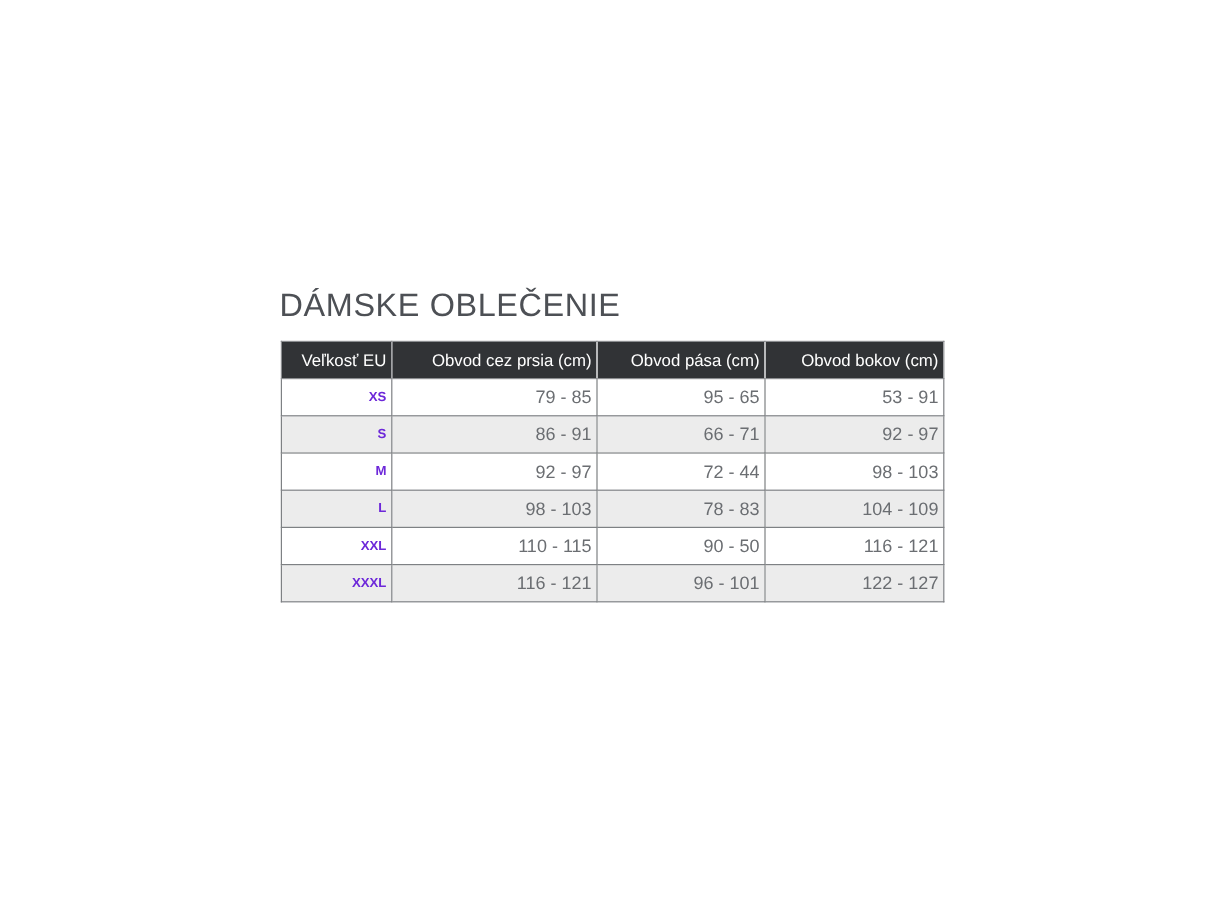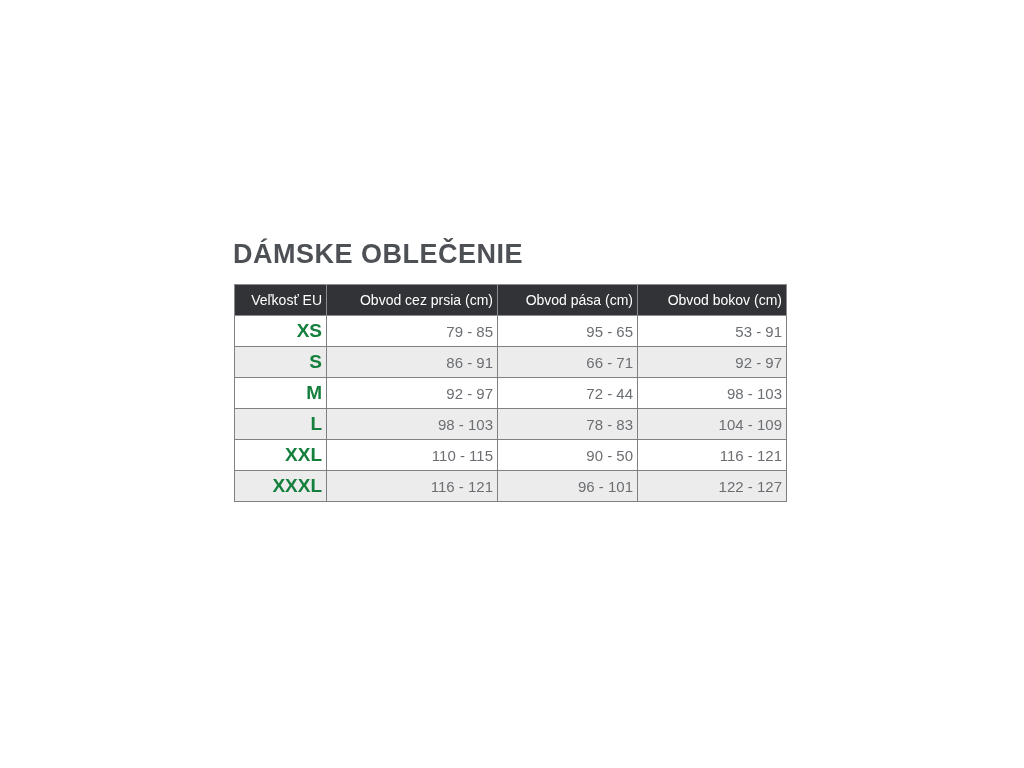--- a/index.html
+++ b/index.html
@@ -17,21 +17,21 @@
     width: 1024px;
     height: 768px;
     background: #ffffff;
   }
   .page-title {
     position: absolute;
     left: 233px;
     top: 239px;
     font-size: 27px;
     line-height: 30px;
-    font-weight: 700;
+    font-weight: 400;
     letter-spacing: 0.5px;
     color: #4d5055;
     white-space: nowrap;
   }
   table.size-table {
     position: absolute;
     left: 234px;
     top: 284px;
     border-collapse: collapse;
     table-layout: fixed;
@@ -49,22 +49,22 @@
   }
   .size-table thead th {
     background: #313336;
     color: #ffffff;
     font-weight: 400;
     font-size: 14px;
     border-color: #8a8c8f;
   }
   .size-table td.cell-size {
     font-weight: 700;
-    font-size: 19px;
-    color: #15803d;
+    font-size: 11px;
+    color: #6d28d9;
     padding-left: 20px;
   }
   .size-table td.cell-val {
     font-weight: 400;
     font-size: 15px;
     color: #6b6e72;
   }
   .size-table tbody tr:nth-child(even) td {
     background: #ececec;
   }

